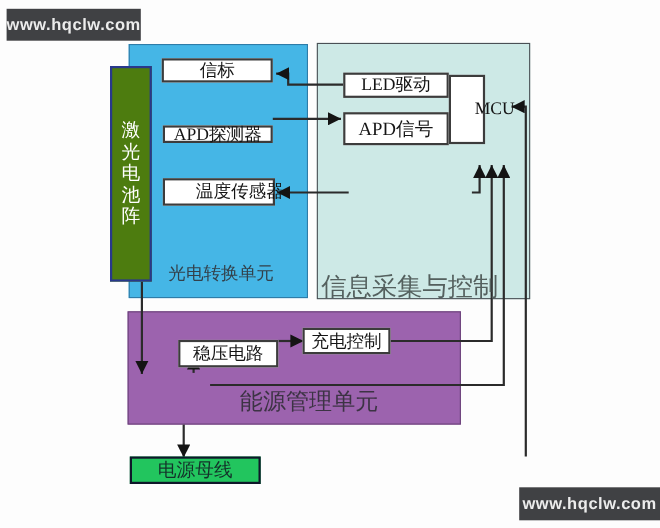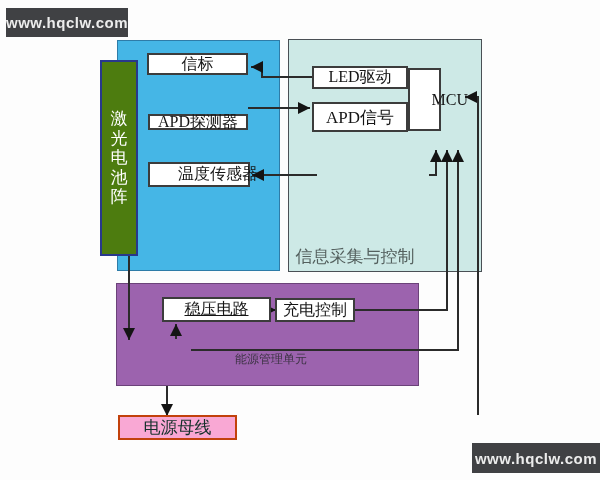--- a/index.html
+++ b/index.html
@@ -26,35 +26,35 @@
     white-space:nowrap;
   }
   .b-beacon{left:147px;top:53px;width:101px;height:22px;}
   .b-apddet{left:148px;top:99px;width:100px;height:16px;margin-top:15px;}
   .b-tsensor{left:148px;top:162px;width:102px;height:25px;padding-left:38px;}
   .b-led{left:312px;top:66px;width:96px;height:23px;}
   .b-apdsig{left:312px;top:102px;width:96px;height:30px;font-size:17px;}
   .b-tacq{left:317px;top:162px;width:112px;height:24px;}
   .b-mcu{left:408px;top:68px;width:33px;height:63px;padding-left:28px;}
   .mcu-text{width:14px;word-break:break-all;line-height:25px;font-size:16px;text-align:center;}
-  .b-reg{left:162px;top:297px;width:109px;height:25px;text-decoration:underline;}
+  .b-reg{left:162px;top:309px;width:91px;height:25px;}
   .b-charge{left:275px;top:298px;width:80px;height:24px;}
   .b-mppt{left:119px;top:339px;width:72px;height:23px;font-size:19px;letter-spacing:1px;}
   
   .gbox{
-    position:absolute;box-sizing:border-box;background:#f9a8d4;border:2px solid #c2410c;z-index:10;
+    position:absolute;box-sizing:border-box;background:#22c55e;border:2px solid #0f172a;z-index:10;
     display:flex;align-items:center;justify-content:center;font-size:17px;color:#14302a;white-space:nowrap;
   }
   .b-bus{left:118px;top:415px;width:119px;height:25px;}
   .b-sat{left:416px;top:415px;width:81px;height:23px;}
   
   .plabel{position:absolute;z-index:6;font-size:16px;color:#33404a;white-space:nowrap;}
   .lab-photo{left:146px;top:239px;width:110px;text-align:center;}
-  .lab-info{left:292px;top:245px;width:126px;text-align:center;color:#54605e;font-size:17px;}
-  .lab-energy{left:218px;top:351px;width:106px;text-align:center;color:#3c3344;font-size:12px;}
+  .lab-info{left:292px;top:245px;width:126px;text-align:center;color:#54605e;font-size:23px;}
+  .lab-energy{left:218px;top:351px;width:106px;text-align:center;color:#3c3344;font-size:21px;}
   
   .wires{position:absolute;left:0;top:0;z-index:5;pointer-events:none;}
   
   .wm{
     position:absolute;z-index:20;background:#404144;color:#ececec;
     font-family:"Liberation Sans","DejaVu Sans",sans-serif;font-weight:bold;font-size:15px;
     display:flex;align-items:center;justify-content:center;letter-spacing:.5px;
   }
   .wm-top{left:6px;top:8px;width:122px;height:29px;}
   .wm-bottom{left:472px;top:443px;width:128px;height:30px;}
@@ -119,20 +119,21 @@
     <span>稳压电路</span>
   </div>
   <div class="wbox b-charge">
     <span>充电控制</span>
   </div>
 
   <div class="gbox b-bus">
     <span>电源母线</span>
   </div>
 
+  <div class="plabel lab-photo">光电转换单元</div>
   <div class="plabel lab-info">信息采集与控制</div>
   <div class="plabel lab-energy">能源管理单元</div>
 
   <div class="wm wm-top">
     <span>www.hqclw.com</span>
   </div>
   <div class="wm wm-bottom">
     <span>www.hqclw.com</span>
   </div>
 

